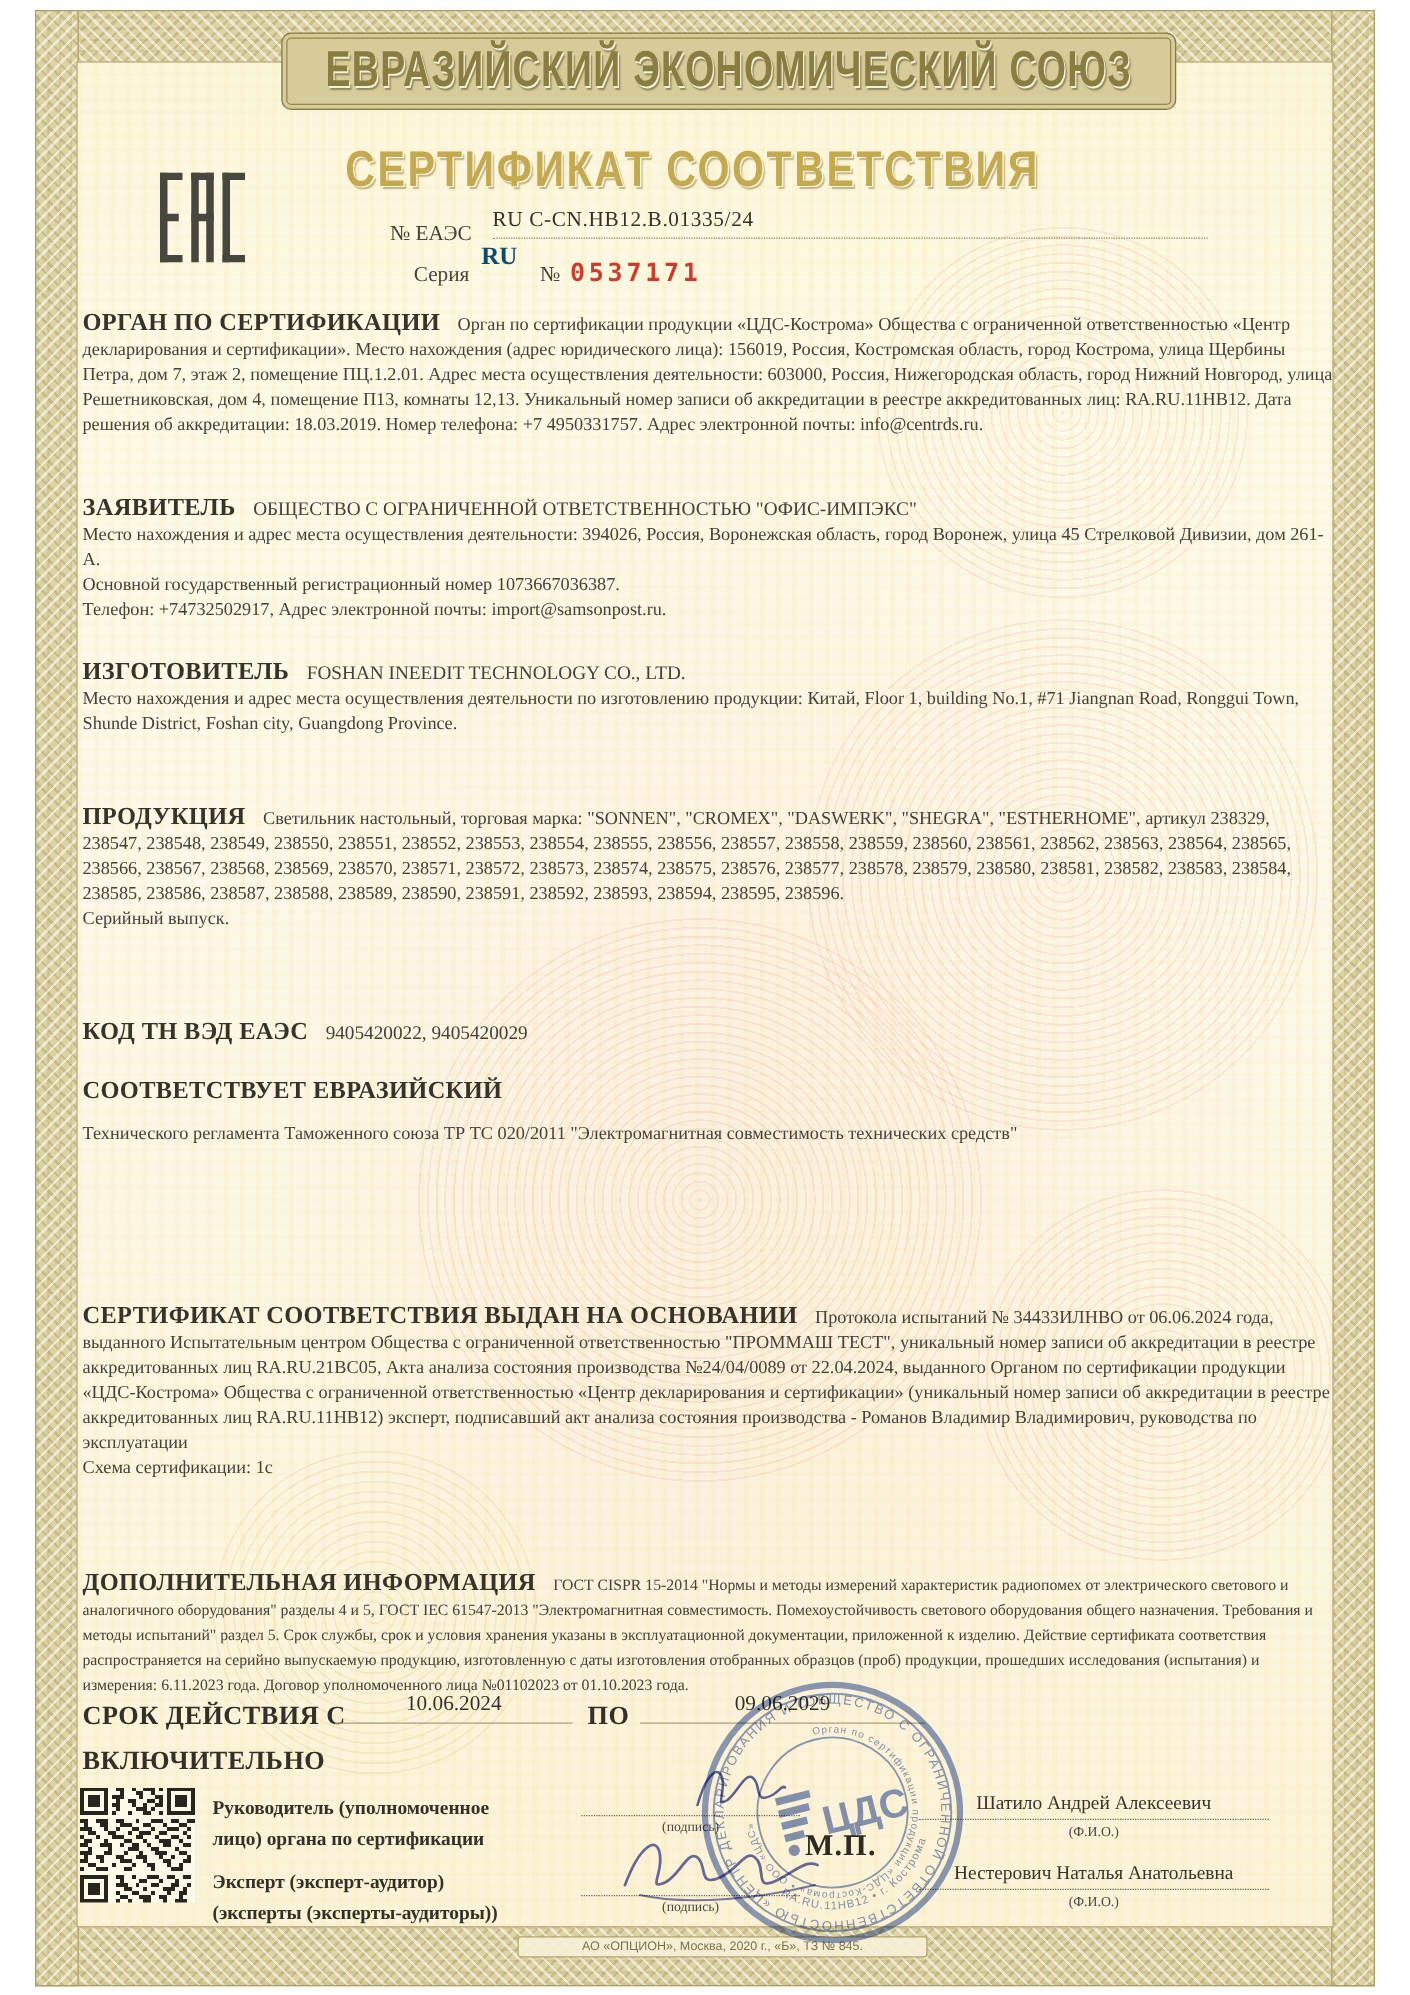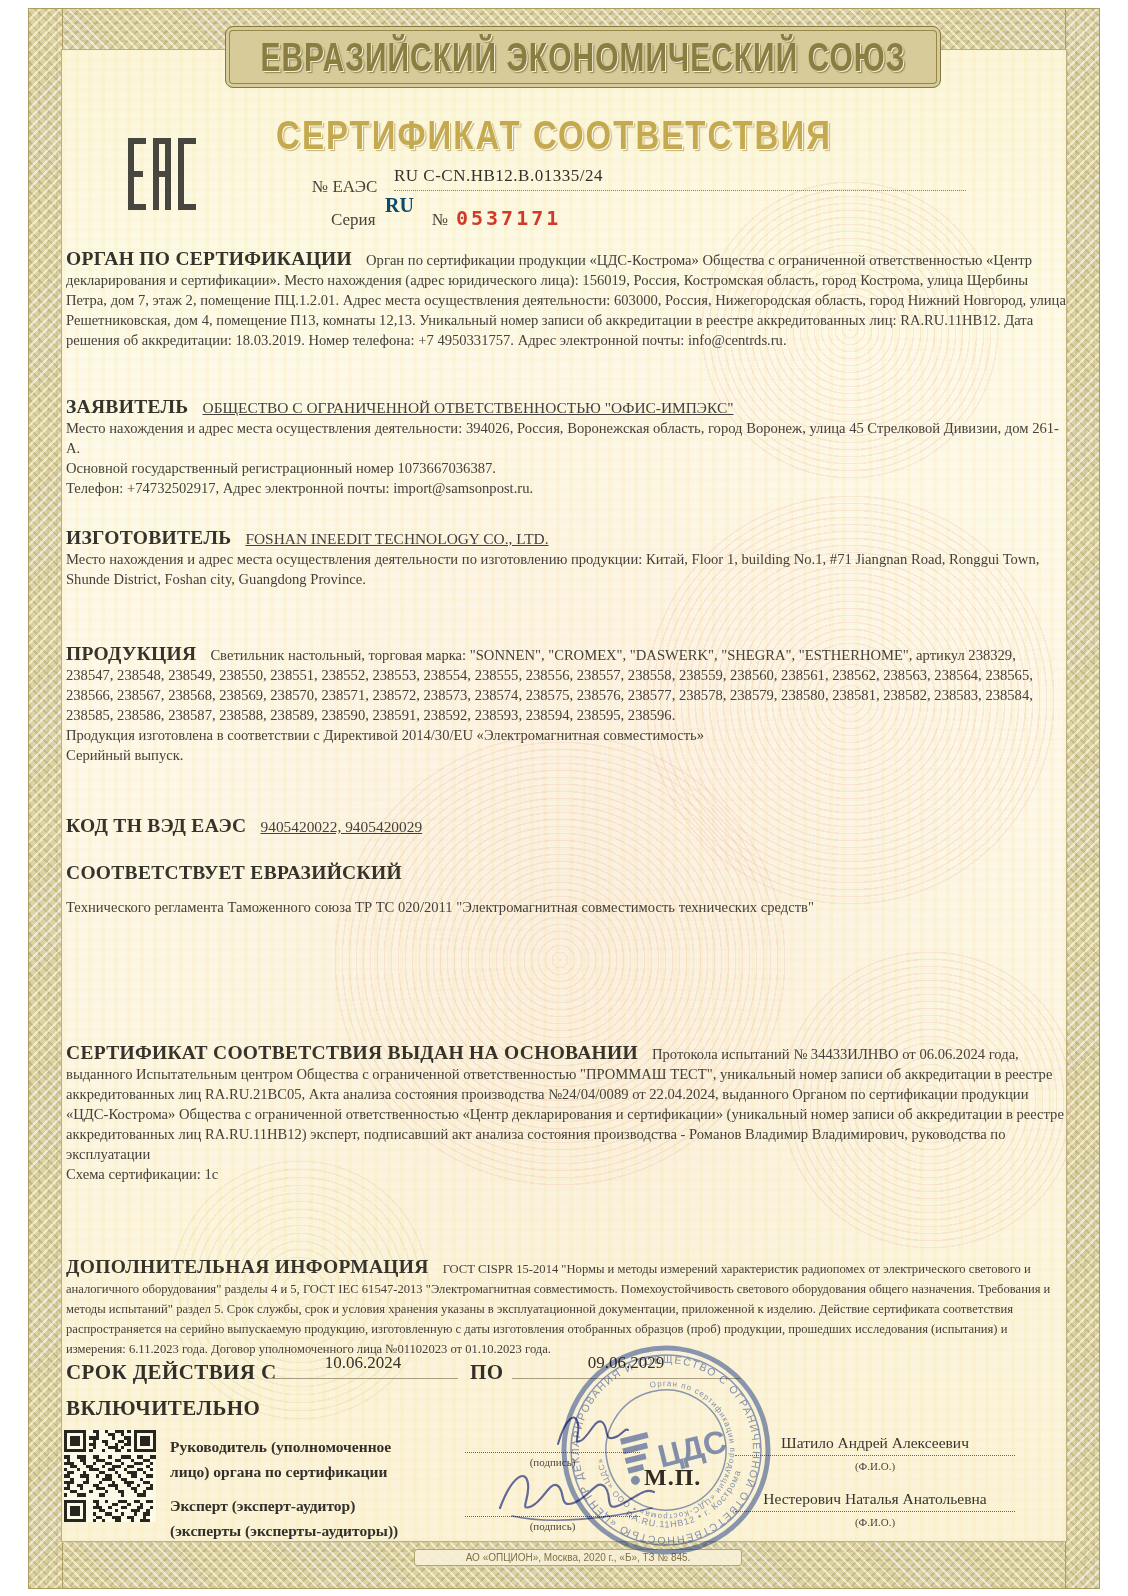--- a/index.html
+++ b/index.html
@@ -52,21 +52,21 @@
   .series-value{position:absolute;left:385px;top:194px;font-size:20px;font-weight:bold;color:#0c4a6e;}
   .serial-sign{position:absolute;left:432px;top:210px;font-size:17px;color:#46433a;}
   .serial-number{position:absolute;left:456px;top:206px;font-size:20px;font-weight:bold;color:#cf3a2a;
     font-family:"DejaVu Sans Mono",monospace;letter-spacing:3px;}
 
   
   .sec{position:absolute;left:66px;width:1000px;font-size:14.6px;line-height:20px;color:#44413a;z-index:2;}
   .sec p{margin:0;}
   .sh{font-family:"Liberation Serif",serif;font-size:19.5px;font-weight:bold;color:#36332a;
     letter-spacing:.3px;margin-right:14px;line-height:22px;text-align:right;}
-  .lead{font-size:15.4px;text-decoration:underline;}
+  .lead{font-size:15.4px;}
   .bt{}
   .small{font-size:12.6px;line-height:16.5px;}
   .mt{margin-top:2px;}
 
   
   .vlabel{position:absolute;left:66px;font-size:21px;font-weight:bold;letter-spacing:.4px;color:#33302a;z-index:2;}
   .vdate{position:absolute;font-size:17px;color:#34312a;text-align:center;
     border-bottom:1px solid #a99e82;padding-bottom:5px;z-index:2;}
 
   
@@ -144,21 +144,20 @@
     <p class="bt">Телефон: +74732502917, Адрес электронной почты: import@samsonpost.ru.</p>
   </div>
 
   <div class="sec" style="top:527px">
     <p><span class="sh">ИЗГОТОВИТЕЛЬ</span><span class="lead">FOSHAN INEEDIT TECHNOLOGY CO., LTD.</span></p>
     <p class="bt">Место нахождения и адрес места осуществления деятельности по изготовлению продукции: Китай, Floor 1, building No.1, #71 Jiangnan Road, Ronggui Town, Shunde District, Foshan city, Guangdong Province.</p>
   </div>
 
   <div class="sec" style="top:643px">
     <p><span class="sh">ПРОДУКЦИЯ</span><span class="bt">Светильник настольный, торговая марка: "SONNEN", "CROMEX", "DASWERK", "SHEGRA", "ESTHERHOME", артикул 238329, 238547, 238548, 238549, 238550, 238551, 238552, 238553, 238554, 238555, 238556, 238557, 238558, 238559, 238560, 238561, 238562, 238563, 238564, 238565, 238566, 238567, 238568, 238569, 238570, 238571, 238572, 238573, 238574, 238575, 238576, 238577, 238578, 238579, 238580, 238581, 238582, 238583, 238584, 238585, 238586, 238587, 238588, 238589, 238590, 238591, 238592, 238593, 238594, 238595, 238596.</span></p>
-    <p class="bt">Продукция изготовлена в соответствии с Директивой 2014/30/EU «Электромагнитная совместимость»</p>
     <p class="bt">Серийный выпуск.</p>
   </div>
 
   <div class="sec" style="top:815px">
     <p><span class="sh">КОД ТН ВЭД ЕАЭС</span><span class="lead">9405420022, 9405420029</span></p>
   </div>
 
   <div class="sec" style="top:862px">
     <p><span class="sh">СООТВЕТСТВУЕТ ЕВРАЗИЙСКИЙ</span></p>
     <p class="bt" style="margin-top:13px">Технического регламента Таможенного союза ТР ТС 020/2011 "Электромагнитная совместимость технических средств"</p>

